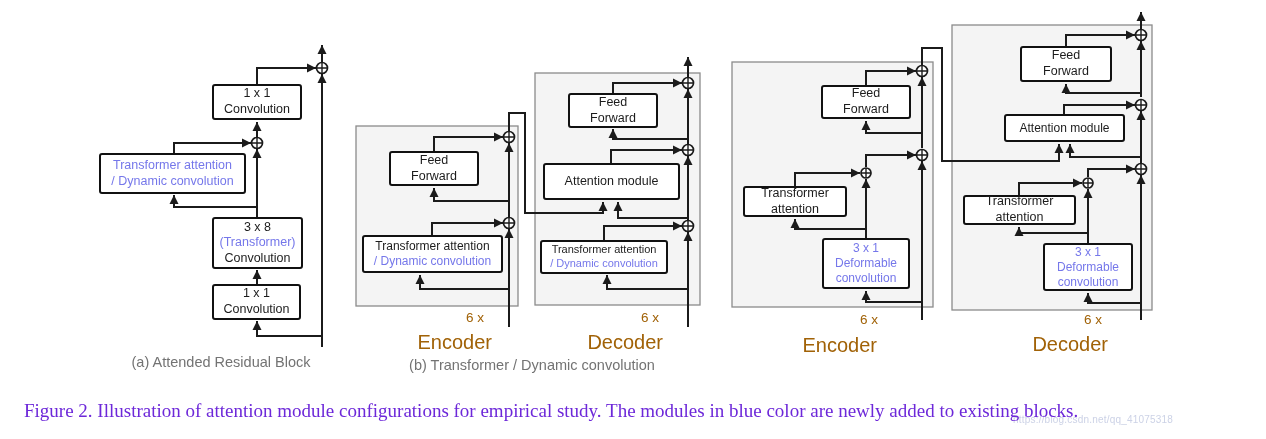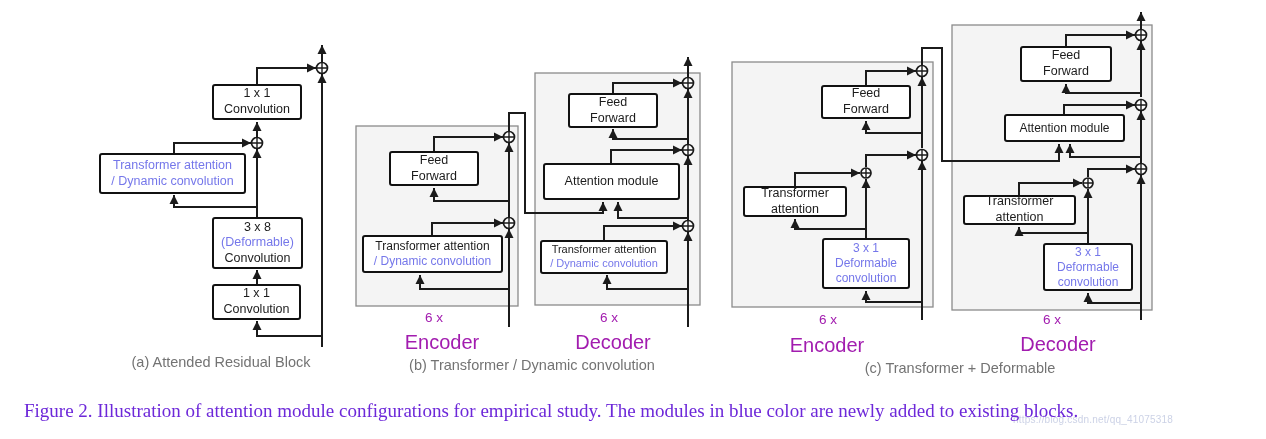--- a/index.html
+++ b/index.html
@@ -11,21 +11,21 @@
   .ah{fill:#1b1b1b;}
   .sum circle{fill:#ffffff;stroke:#1b1b1b;stroke-width:1.7;}
   .sum path{stroke:#1b1b1b;stroke-width:1.4;fill:none;}
   .box{position:absolute;z-index:2;background:#fff;border:2.2px solid #111;
        border-radius:3px;box-sizing:border-box;display:flex;flex-direction:column;
        align-items:center;justify-content:center;text-align:center;
        font-size:12.5px;line-height:1.25;color:#1c1c1c;white-space:nowrap;}
   .box .blu{color:var(--highlight-blue,#7577ea);}
   .fs11{font-size:11px;}
   .fs12{font-size:12px;}
-  .lab{position:absolute;z-index:2;width:100px;text-align:center;color:#a21caf;}
+  .lab{position:absolute;z-index:2;width:100px;text-align:right;color:#a16207;}
   .rep{font-size:13.5px;}
   .plab{font-size:20px;}
   .pcap{position:absolute;z-index:2;width:300px;text-align:center;
         font-size:14.5px;color:#737373;}
   .figcap{position:absolute;left:24px;top:400px;width:1238px;z-index:3;
           font-family:"Liberation Serif",serif;font-size:19px;color:#6d28d9;
           white-space:nowrap;}
   .wm{position:absolute;left:1013px;top:414px;z-index:2;font-size:10px;
       letter-spacing:.2px;color:#ccd2e6;white-space:nowrap;}
 </style>
@@ -170,21 +170,21 @@
   <div class="box" style="left:212px;top:84px;width:90px;height:36px">
     <span class="ln">1 x 1</span>
     <span class="ln">Convolution</span>
   </div>
   <div class="box" style="left:99px;top:153px;width:147px;height:41px">
     <span class="ln blu">Transformer attention</span>
     <span class="ln blu">/ Dynamic convolution</span>
   </div>
   <div class="box" style="left:212px;top:217px;width:91px;height:52px">
     <span class="ln">3 x 8</span>
-    <span class="ln blu">(Deformable)</span>
+    <span class="ln blu">(Transformer)</span>
     <span class="ln">Convolution</span>
   </div>
   <div class="box" style="left:212px;top:284px;width:89px;height:36px">
     <span class="ln">1 x 1</span>
     <span class="ln">Convolution</span>
   </div>
 
   <div class="box" style="left:389px;top:151px;width:90px;height:35px">
     <span class="ln">Feed</span>
     <span class="ln">Forward</span>
@@ -239,18 +239,17 @@
   <div class="lab plab" style="left:392px;top:331px">Encoder</div>
   <div class="lab rep" style="left:559px;top:310px">6 x</div>
   <div class="lab plab" style="left:563px;top:331px">Decoder</div>
   <div class="lab rep" style="left:778px;top:312px">6 x</div>
   <div class="lab plab" style="left:777px;top:334px">Encoder</div>
   <div class="lab rep" style="left:1002px;top:312px">6 x</div>
   <div class="lab plab" style="left:1008px;top:333px">Decoder</div>
 
   <div class="pcap" style="left:71px;top:354px">(a) Attended Residual Block</div>
   <div class="pcap" style="left:382px;top:357px">(b) Transformer / Dynamic convolution</div>
-  <div class="pcap" style="left:810px;top:360px">(c) Transformer + Deformable</div>
 
   <div class="wm">https://blog.csdn.net/qq_41075318</div>
   <div class="figcap">Figure 2. Illustration of attention module configurations for empirical study. The modules in blue color are newly added to existing blocks.</div>
 
 </div>
 
 </body></html>

